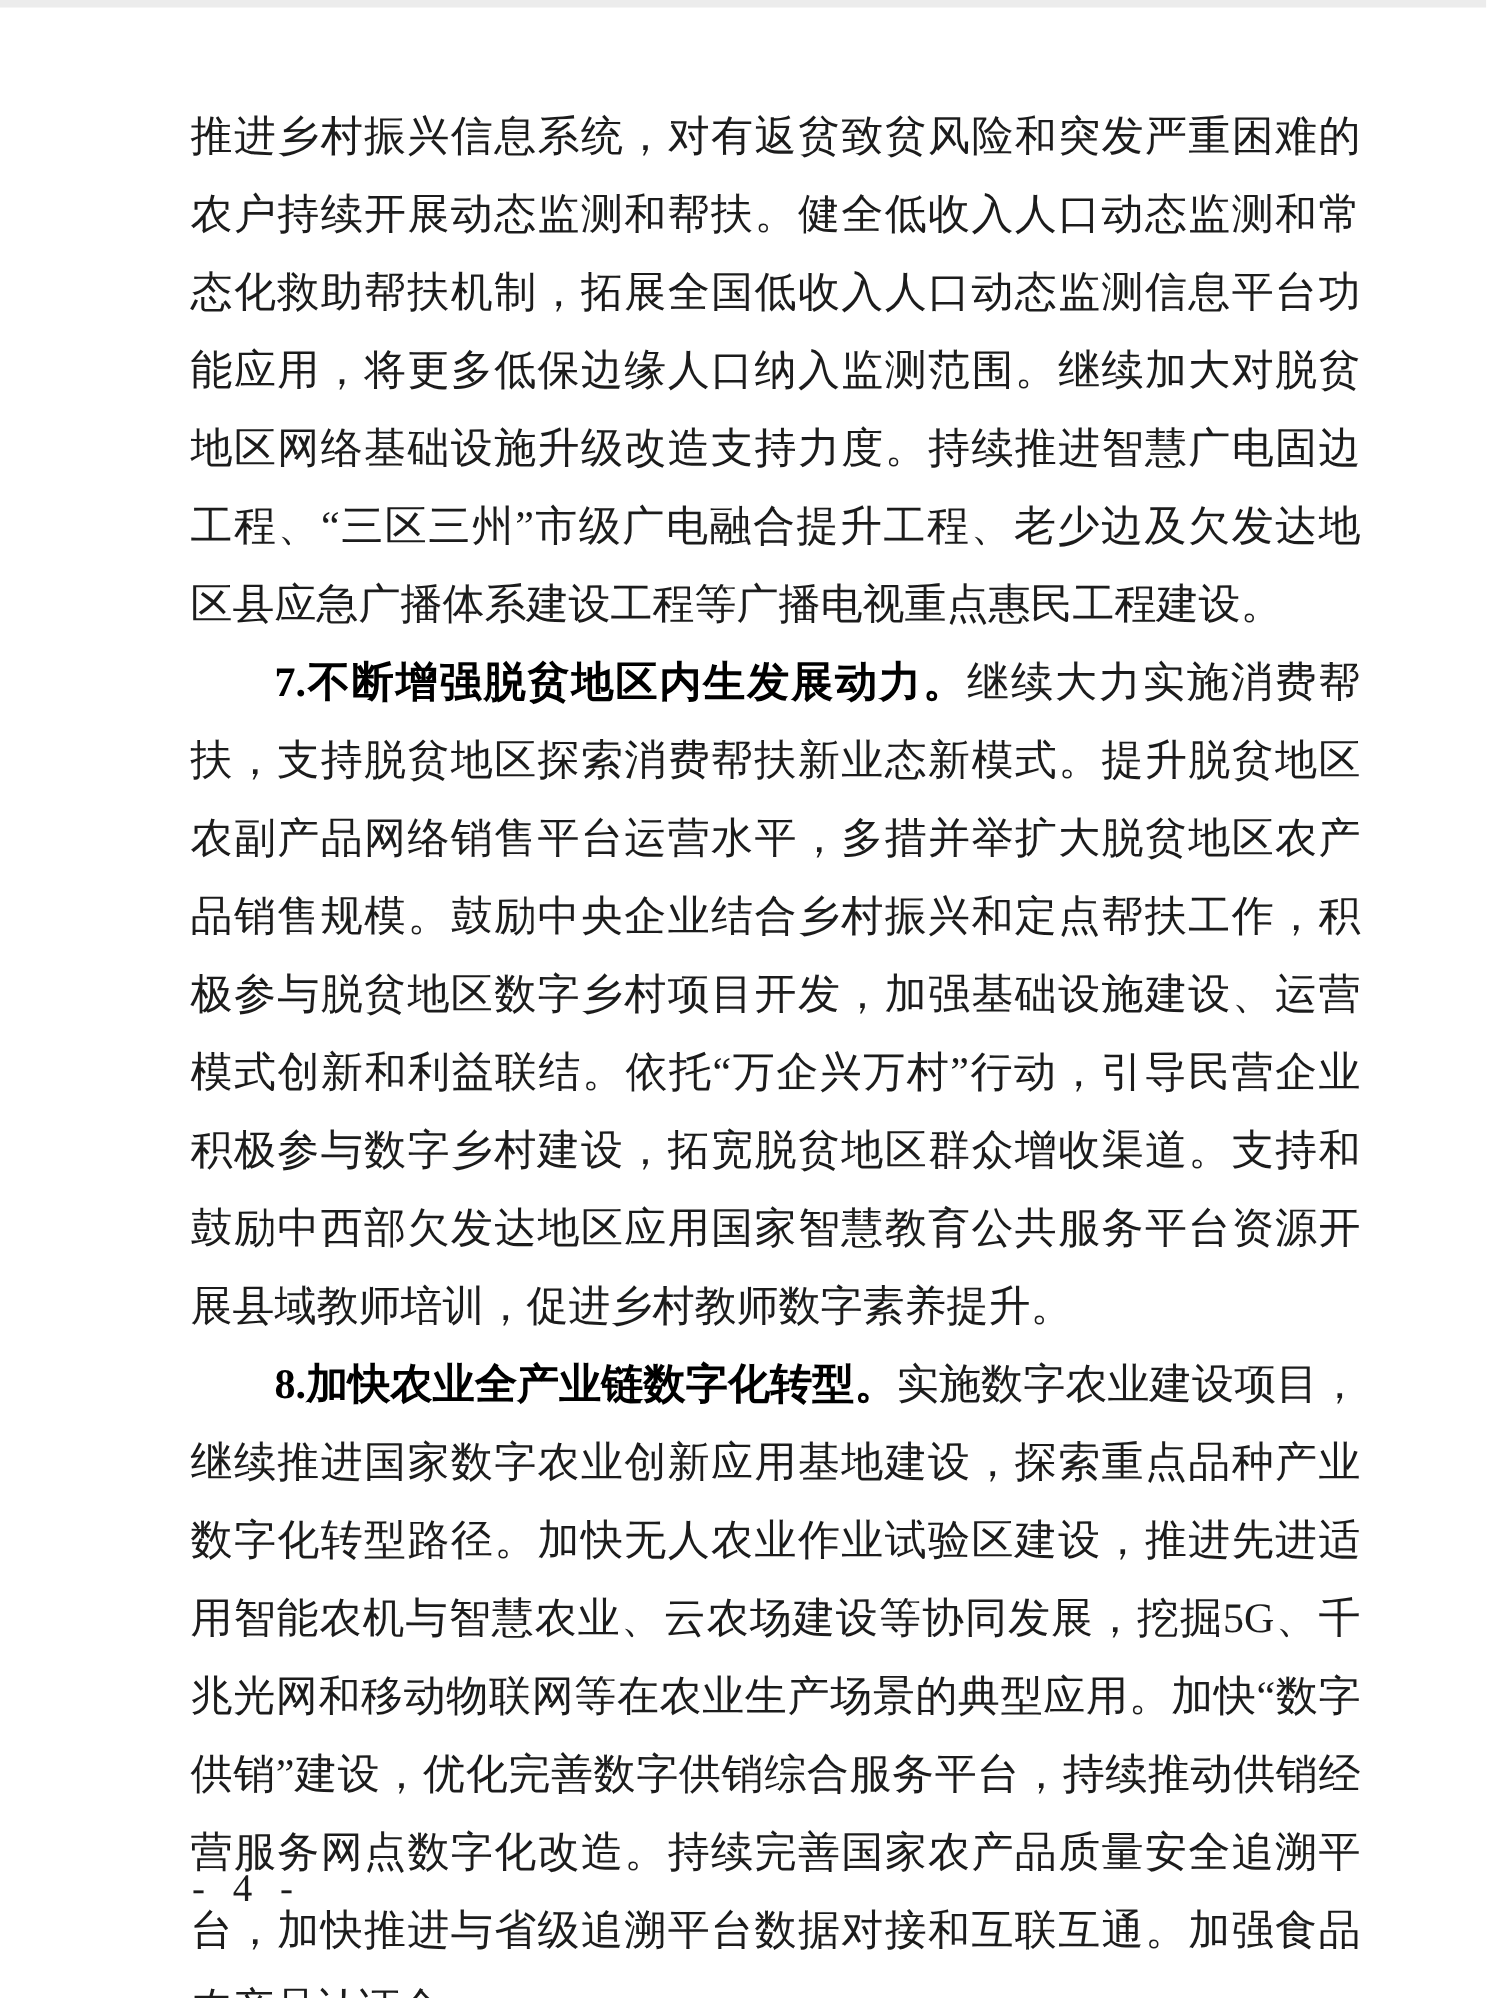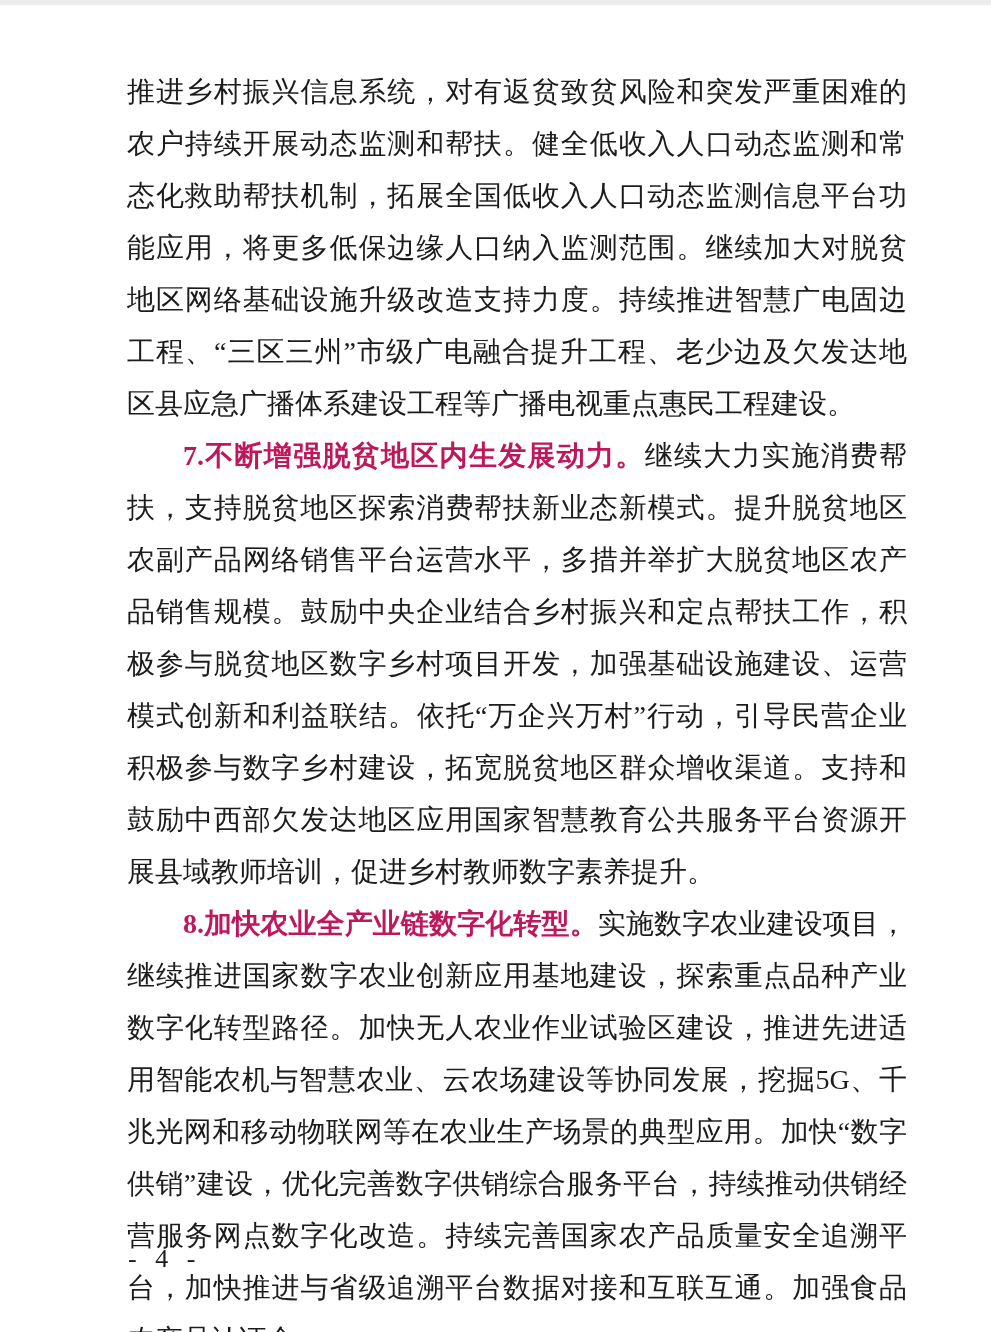--- a/index.html
+++ b/index.html
@@ -36,21 +36,21 @@
   }
   .para {
     margin: 0;
     padding: 0;
   }
   .para.indent {
     text-indent: 2em;
   }
   .lead-bold {
     font-weight: bold;
-    color: #be185d;
+    color: #000000;
   }
   .page-footer {
     position: absolute;
     left: 128px;
     top: 1244px;
     font-size: 26px;
     line-height: 30px;
     letter-spacing: 6px;
     color: #1c1c1c;
   }

